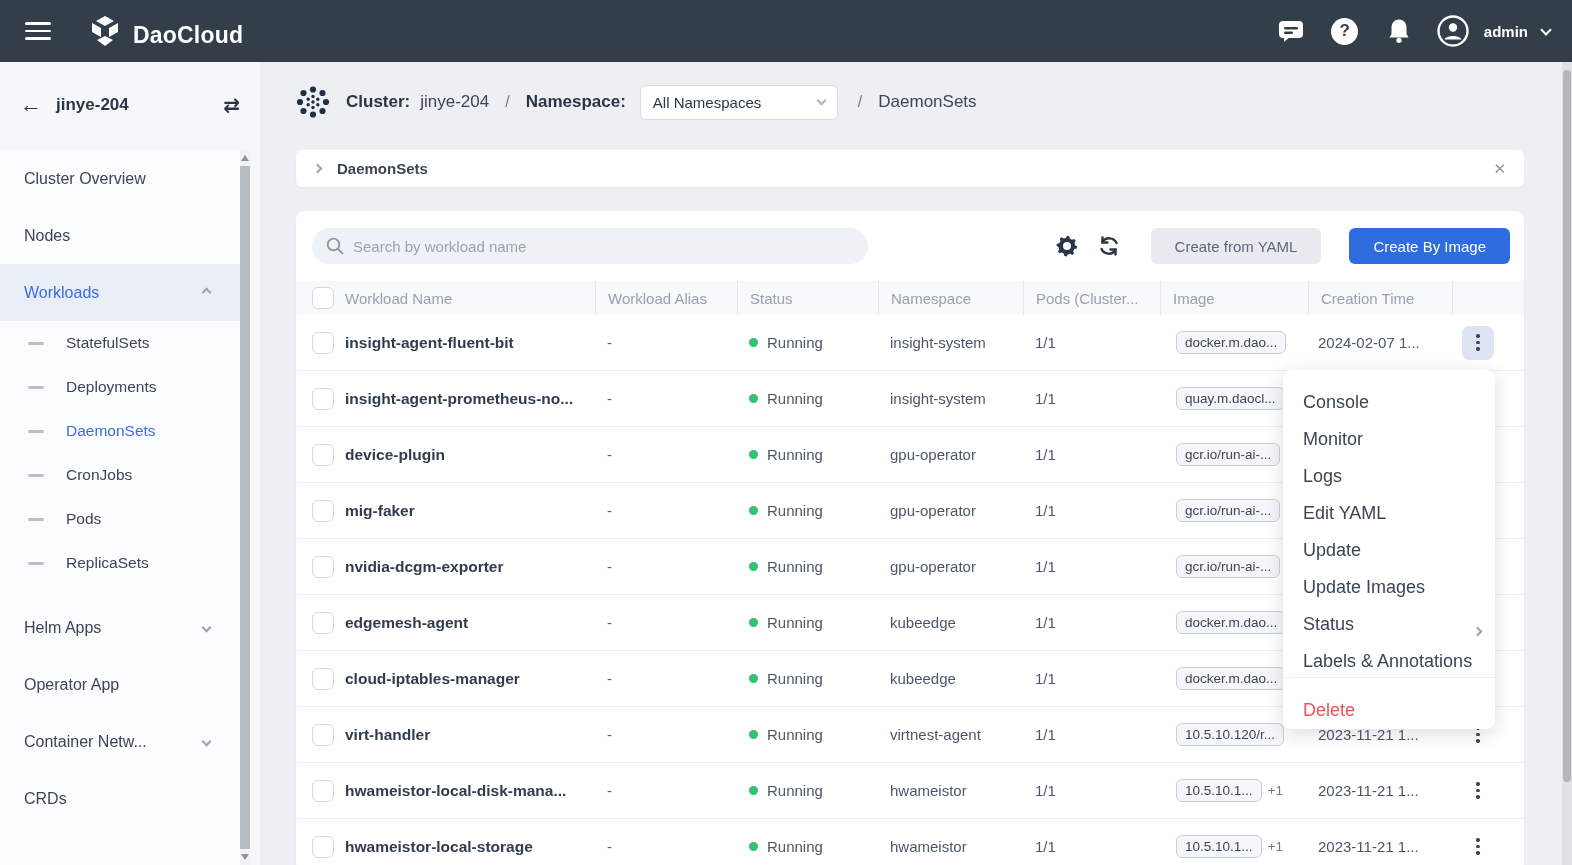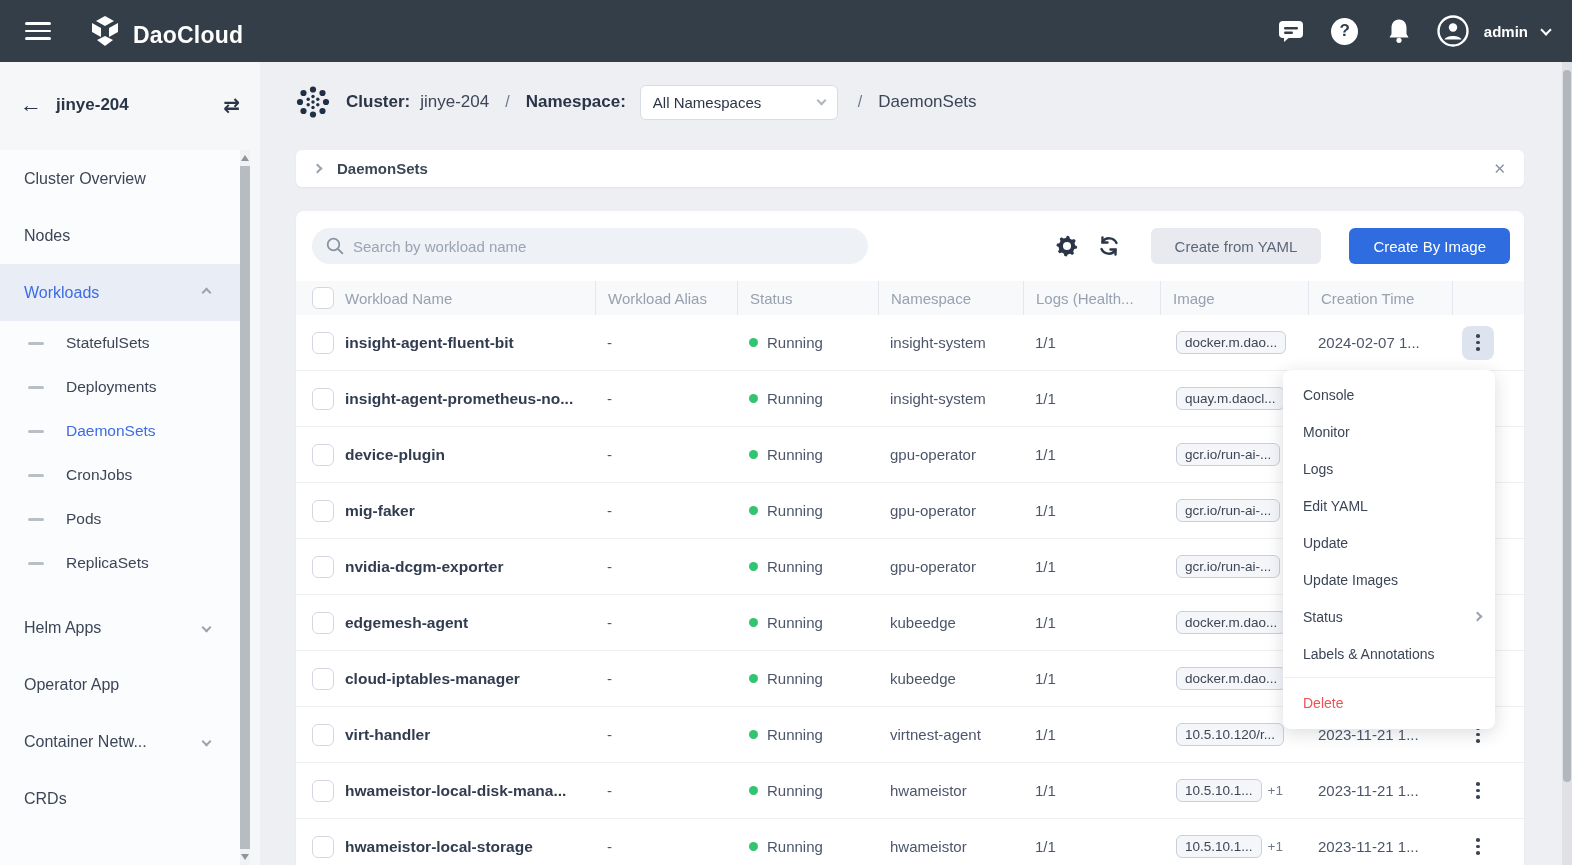--- a/index.html
+++ b/index.html
@@ -104,21 +104,21 @@
   .c-act { padding-left:10px; }
   .checkbox { width:22px; height:22px; background:#fff; border:1.5px solid #d2d8e0; border-radius:6px; cursor:pointer; }
   .kebab { width:32px; height:34px; border:0; background:transparent; border-radius:8px; display:flex;
            flex-direction:column; align-items:center; justify-content:center; gap:3px; cursor:pointer; }
   .kebab i { width:3.6px; height:3.6px; border-radius:50%; background:#3b4556; }
   .kebab.active { background:#dde4ef; }
 
   
   .ctx-menu { position:absolute; left:1283px; top:370px; width:212px; background:#fff; border-radius:8px;
               box-shadow:0 4px 18px rgba(30,40,60,.16); padding:6px 0 8px; z-index:50; }
-  .menu-item { height:37px; display:flex; align-items:center; padding:0 14px 0 20px; font-size:14px; color:#3b4556; cursor:pointer; }
+  .menu-item { height:37px; display:flex; align-items:flex-end; padding:0 14px 0 20px; font-size:18px; color:#3b4556; cursor:pointer; }
   .menu-item.danger { color:#f05152; }
   .menu-item .chev { margin-left:auto; width:7px; height:7px; border-color:#9aa3af; }
   .menu-sep { height:1px; background:#edeff3; margin:5px 0 6px; }
 
   
   .page-scroll { position:absolute; top:62px; right:0; width:10px; bottom:0; background:#dfe1e5; z-index:60; }
   .page-scroll .thumb { position:absolute; left:1px; width:8px; top:8px; height:712px; background:#b2b6bd; border-radius:4px; }
 </style>
 </head>
 <body>
@@ -340,21 +340,21 @@
     </div>
 
     <div class="tgrid thead">
       <div class="th c0">
           <span class="checkbox"></span>
         </div>
       <div class="th c1">Workload Name</div>
       <div class="th sep">Workload Alias</div>
       <div class="th sep">Status</div>
       <div class="th sep">Namespace</div>
-      <div class="th sep">Logs (Health...</div>
+      <div class="th sep">Pods (Cluster...</div>
       <div class="th sep">Image</div>
       <div class="th sep">Creation Time</div>
       <div class="th sep"></div>
     </div>
 
     <div class="tbody">
 
         <div class="tgrid trow">
           <div class="cell c-check">
             <span class="checkbox"></span>

